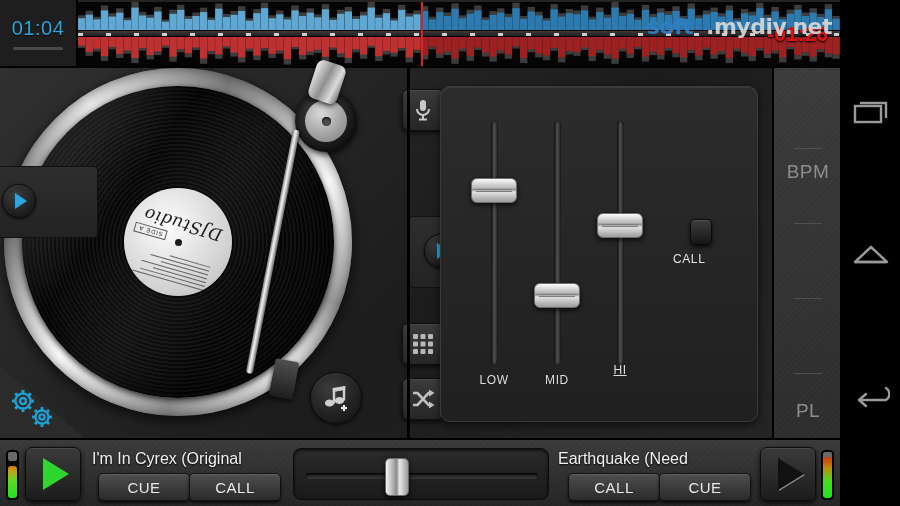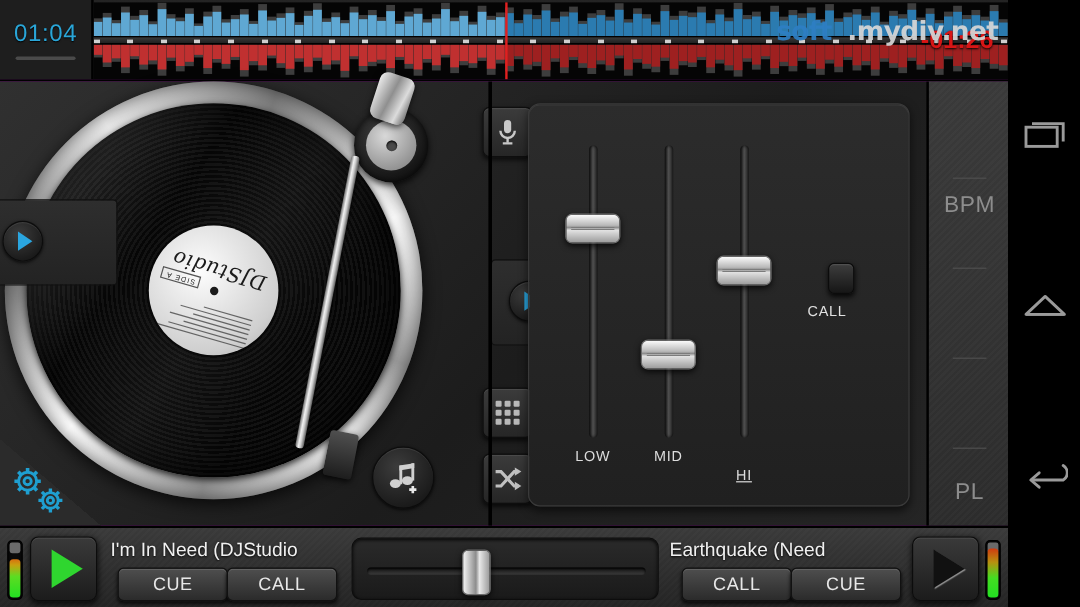--- a/index.html
+++ b/index.html
@@ -906,21 +906,21 @@
       <div class="slider-track" style="left:50px; top:34px; height:244px;"></div>
       <div class="slider-knob" id="knob-low" style="left: 30px; top: 90.9px;"></div>
       <div class="slider-label" style="left:23px; top:286px;">LOW</div>
 
       <div class="slider-track" style="left:113px; top:34px; height:244px;"></div>
       <div class="slider-knob" id="knob-mid" style="left: 93px; top: 196.1px;"></div>
       <div class="slider-label" style="left:86px; top:286px;">MID</div>
 
       <div class="slider-track" style="left:176px; top:34px; height:244px;"></div>
       <div class="slider-knob" id="knob-hi" style="left: 156px; top: 126px;"></div>
-      <div class="slider-label" style="left:149px; top:302px;text-decoration:underline;">HI</div>
+      <div class="slider-label" style="left:149px; top:276px;text-decoration:underline;">HI</div>
 
       <div class="reset-btn" style="left:249px; top:132px;"></div>
       <div class="reset-label" style="left:232px; top:165px;">CALL</div>
     </div>
 
     <div class="tabstrip" style="top:0; height:370px;">
       <div class="tab-sep" style="top:80px;"></div>
       <div class="tab" style="top:67px;">
         <span>BPM</span>
       </div>
@@ -936,21 +936,21 @@
   <div class="bottom">
     <div class="vu" style="left:6px;">
       <div class="vu-cap"></div>
       <div class="vu-fill" id="vu-left" style="background: linear-gradient(to top, rgb(34, 224, 34) 0%, rgb(93, 220, 34) 55%, rgb(200, 160, 16) 85%, rgb(216, 112, 16) 100%); height: 31.7px;"></div>
     </div>
 
     <div class="playbtn" style="left:25px;">
       <div class="tri tri-green"></div>
     </div>
 
-    <div class="tracktitle" style="left:92px; width:196px;">I'm In Need (DJStudio</div>
+    <div class="tracktitle" style="left:92px; width:196px;">I'm In Cyrex (Original</div>
     <div class="cuebtn" style="left:98px;">
       <span>CUE</span>
     </div>
     <div class="cuebtn" style="left:189px;">
       <span>CALL</span>
     </div>
 
     <div class="xfader">
       <div class="xfader-track"></div>
       <div class="xfader-knob" id="xfader-knob" style="left: 91px;"></div>

